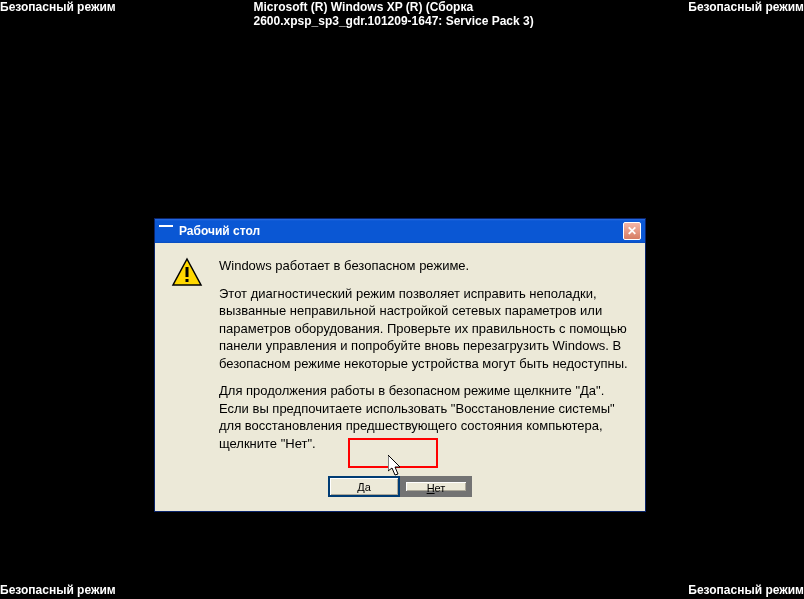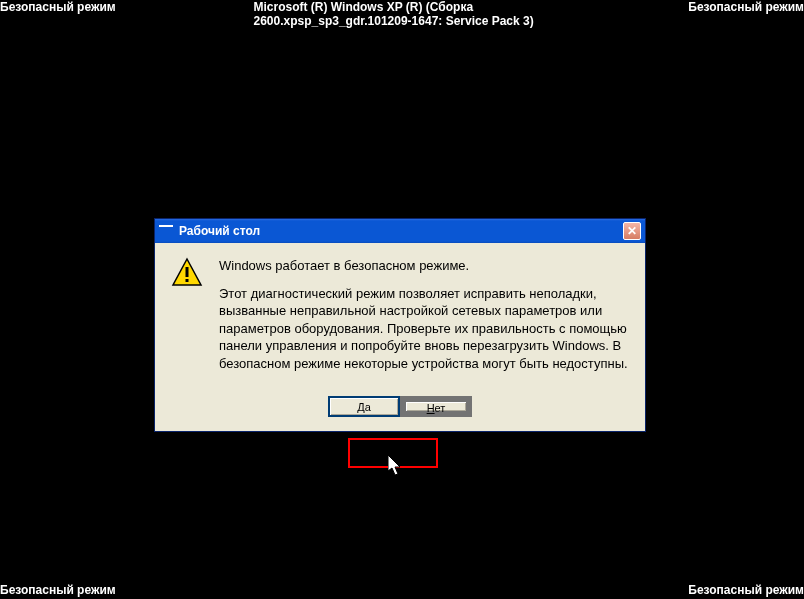--- a/index.html
+++ b/index.html
@@ -171,20 +171,21 @@
     <div class="warning-icon">
       <svg viewBox="0 0 32 32" width="32" height="32">
         <polygon points="16,2 30,28 2,28" fill="#ffd800" stroke="#000000" stroke-width="1.5"></polygon>
         <rect x="14.5" y="10" width="3" height="10" fill="#000000"></rect>
         <rect x="14.5" y="22" width="3" height="3" fill="#000000"></rect>
       </svg>
     </div>
     <div class="message-area">
       <p>Windows работает в безопасном режиме.</p>
       <p>Этот диагностический режим позволяет исправить неполадки, вызванные неправильной настройкой сетевых параметров или параметров оборудования. Проверьте их правильность с помощью панели управления и попробуйте вновь перезагрузить Windows. В безопасном режиме некоторые устройства могут быть недоступны.</p>
+      <p>Для продолжения работы в безопасном режиме щелкните "Да". Если вы предпочитаете использовать "Восстановление системы" для восстановления предшествующего состояния компьютера, щелкните "Нет".</p>
     </div>
   </div>
   <div class="button-row">
     <button class="xp-button default-btn"><u>Д</u><span>а</span></button>
     <button class="xp-button"><u>Н</u><span>ет</span></button>
   </div>
 </div>
 
 <div class="highlight-box" style="left:348px; top:438px; width:90px; height:30px;"></div>
 

